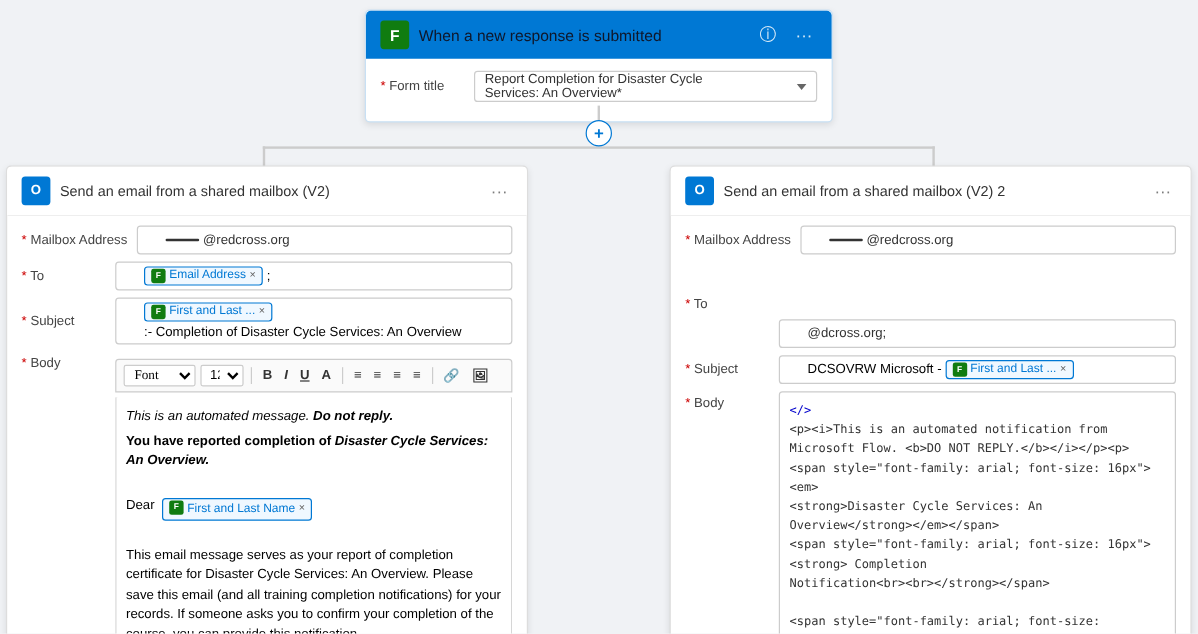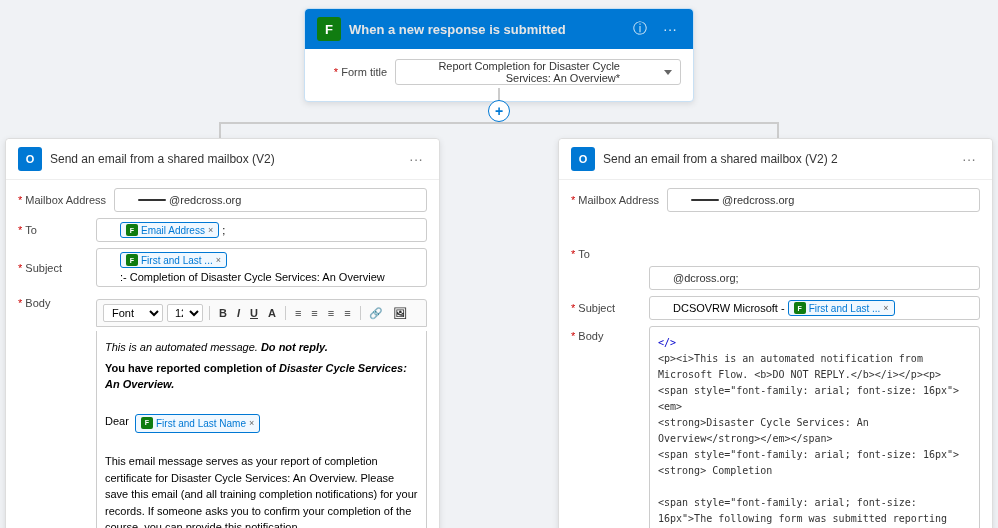--- a/index.html
+++ b/index.html
@@ -39,41 +39,40 @@
       background: #107c10;
       border-radius: 3px;
       display: flex;
       align-items: center;
       justify-content: center;
       color: white;
       font-weight: bold;
       font-size: 13px;
     }
     .trigger-title {
-      color: #e5e5e5;
+      color: #0f172a;
       font-size: 13px;
-      font-weight: 700;
+      font-weight: 400;
     }
     .trigger-card-header-right {
       display: flex;
       align-items: center;
       gap: 8px;
     }
     .icon-btn {
       background: none;
       border: none;
       color: white;
       cursor: pointer;
       padding: 2px 4px;
       font-size: 14px;
       opacity: 0.85;
     }
     .trigger-card-body {
       padding: 10px 12px;
-      text-align: right;
     }
     .field-row {
       display: flex;
       align-items: center;
       margin-bottom: 6px;
       gap: 8px;
     }
     .field-label {
       font-size: 11px;
       color: #444;
@@ -196,21 +195,20 @@
       color: #333;
     }
     .tag-pill {
       background: #f0f8ff;
       border: 1px solid #0078d4;
       border-radius: 3px;
       padding: 1px 5px;
       font-size: 10px;
       color: #0078d4;
       display: inline-flex;
-      align-items: center;
       gap: 3px;
     }
     .tag-pill .forms-tag-icon {
       width: 12px;
       height: 12px;
       background: #107c10;
       border-radius: 2px;
       display: inline-flex;
       align-items: center;
       justify-content: center;
@@ -233,20 +231,21 @@
       padding: 4px 6px;
       background: #fafafa;
     }
     .toolbar-select {
       border: 1px solid #ccc;
       border-radius: 2px;
       padding: 1px 4px;
       font-size: 11px;
       background: white;
       min-width: 60px;
+      font-family: Liberation Serif, serif;
     }
     .toolbar-num-select {
       border: 1px solid #ccc;
       border-radius: 2px;
       padding: 1px 3px;
       font-size: 11px;
       background: white;
       width: 36px;
     }
     .toolbar-btn {
@@ -476,20 +475,21 @@
       </div>
     </div>
 
     <div class="field-row" style="align-items:flex-start;">
       <span class="field-label required" style="margin-top:4px;">Body</span>
       <div class="code-body-area" style="flex:1;">
         <div><span class="tag">&lt;/&gt;</span></div>
         <div>&lt;p&gt;&lt;i&gt;This is an automated notification from Microsoft Flow. &lt;b&gt;DO NOT REPLY.&lt;/b&gt;&lt;/i&gt;&lt;/p&gt;&lt;p&gt;&lt;span style="font-family: arial; font-size: 16px"&gt;&lt;em&gt;</div>
         <div>&lt;strong&gt;Disaster Cycle Services: An Overview&lt;/strong&gt;&lt;/em&gt;&lt;/span&gt;</div>
         <div>&lt;span style="font-family: arial; font-size: 16px"&gt;&lt;strong&gt; Completion</div>
+        <div>Notification&lt;br&gt;&lt;br&gt;&lt;/strong&gt;&lt;/span&gt;</div>
         <br>
         <div>&lt;span style="font-family: arial; font-size: 16px"&gt;The following form was submitted reporting that a volunteer has completed viewing &lt;/span&gt;&lt;span style="font-family: arial; font-size: 16px"&gt;&lt;em&gt;Disaster Cycle Services: An Overview&lt;/em&gt;&lt;/span&gt;&lt;span style="font-family: arial; font-size: 16px"&gt;.</div>
         
         
         
         
         
         
       </div>
     </div>

